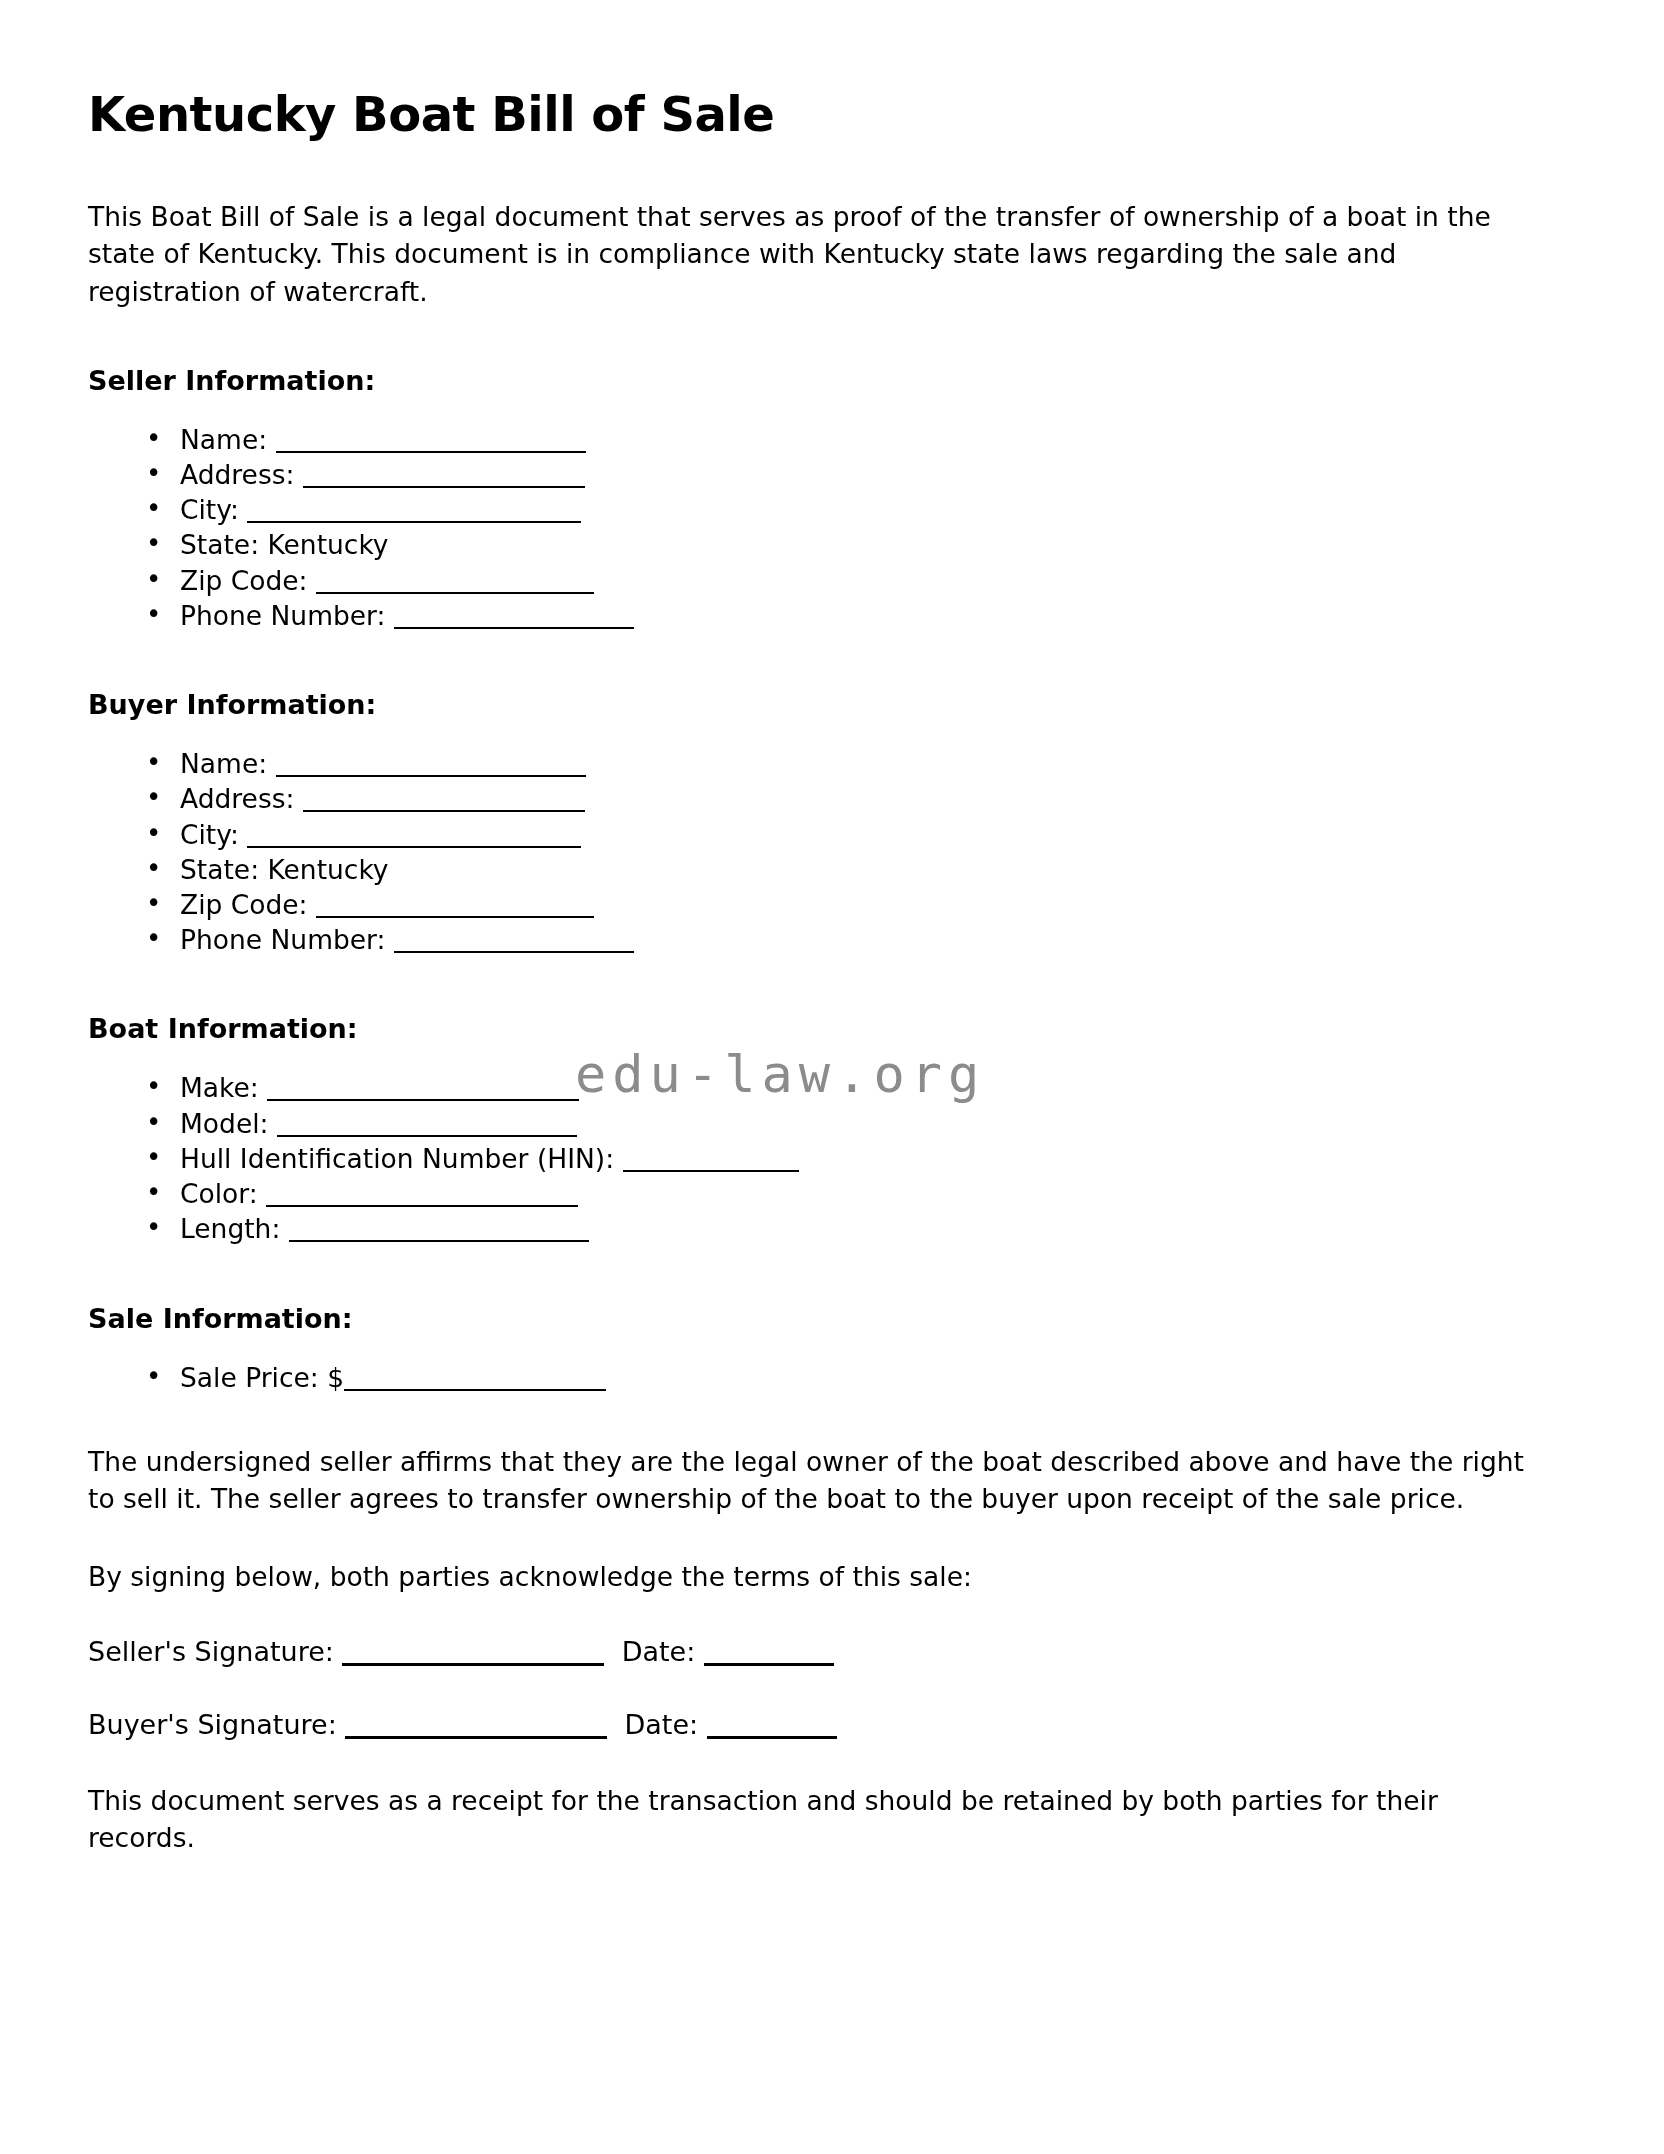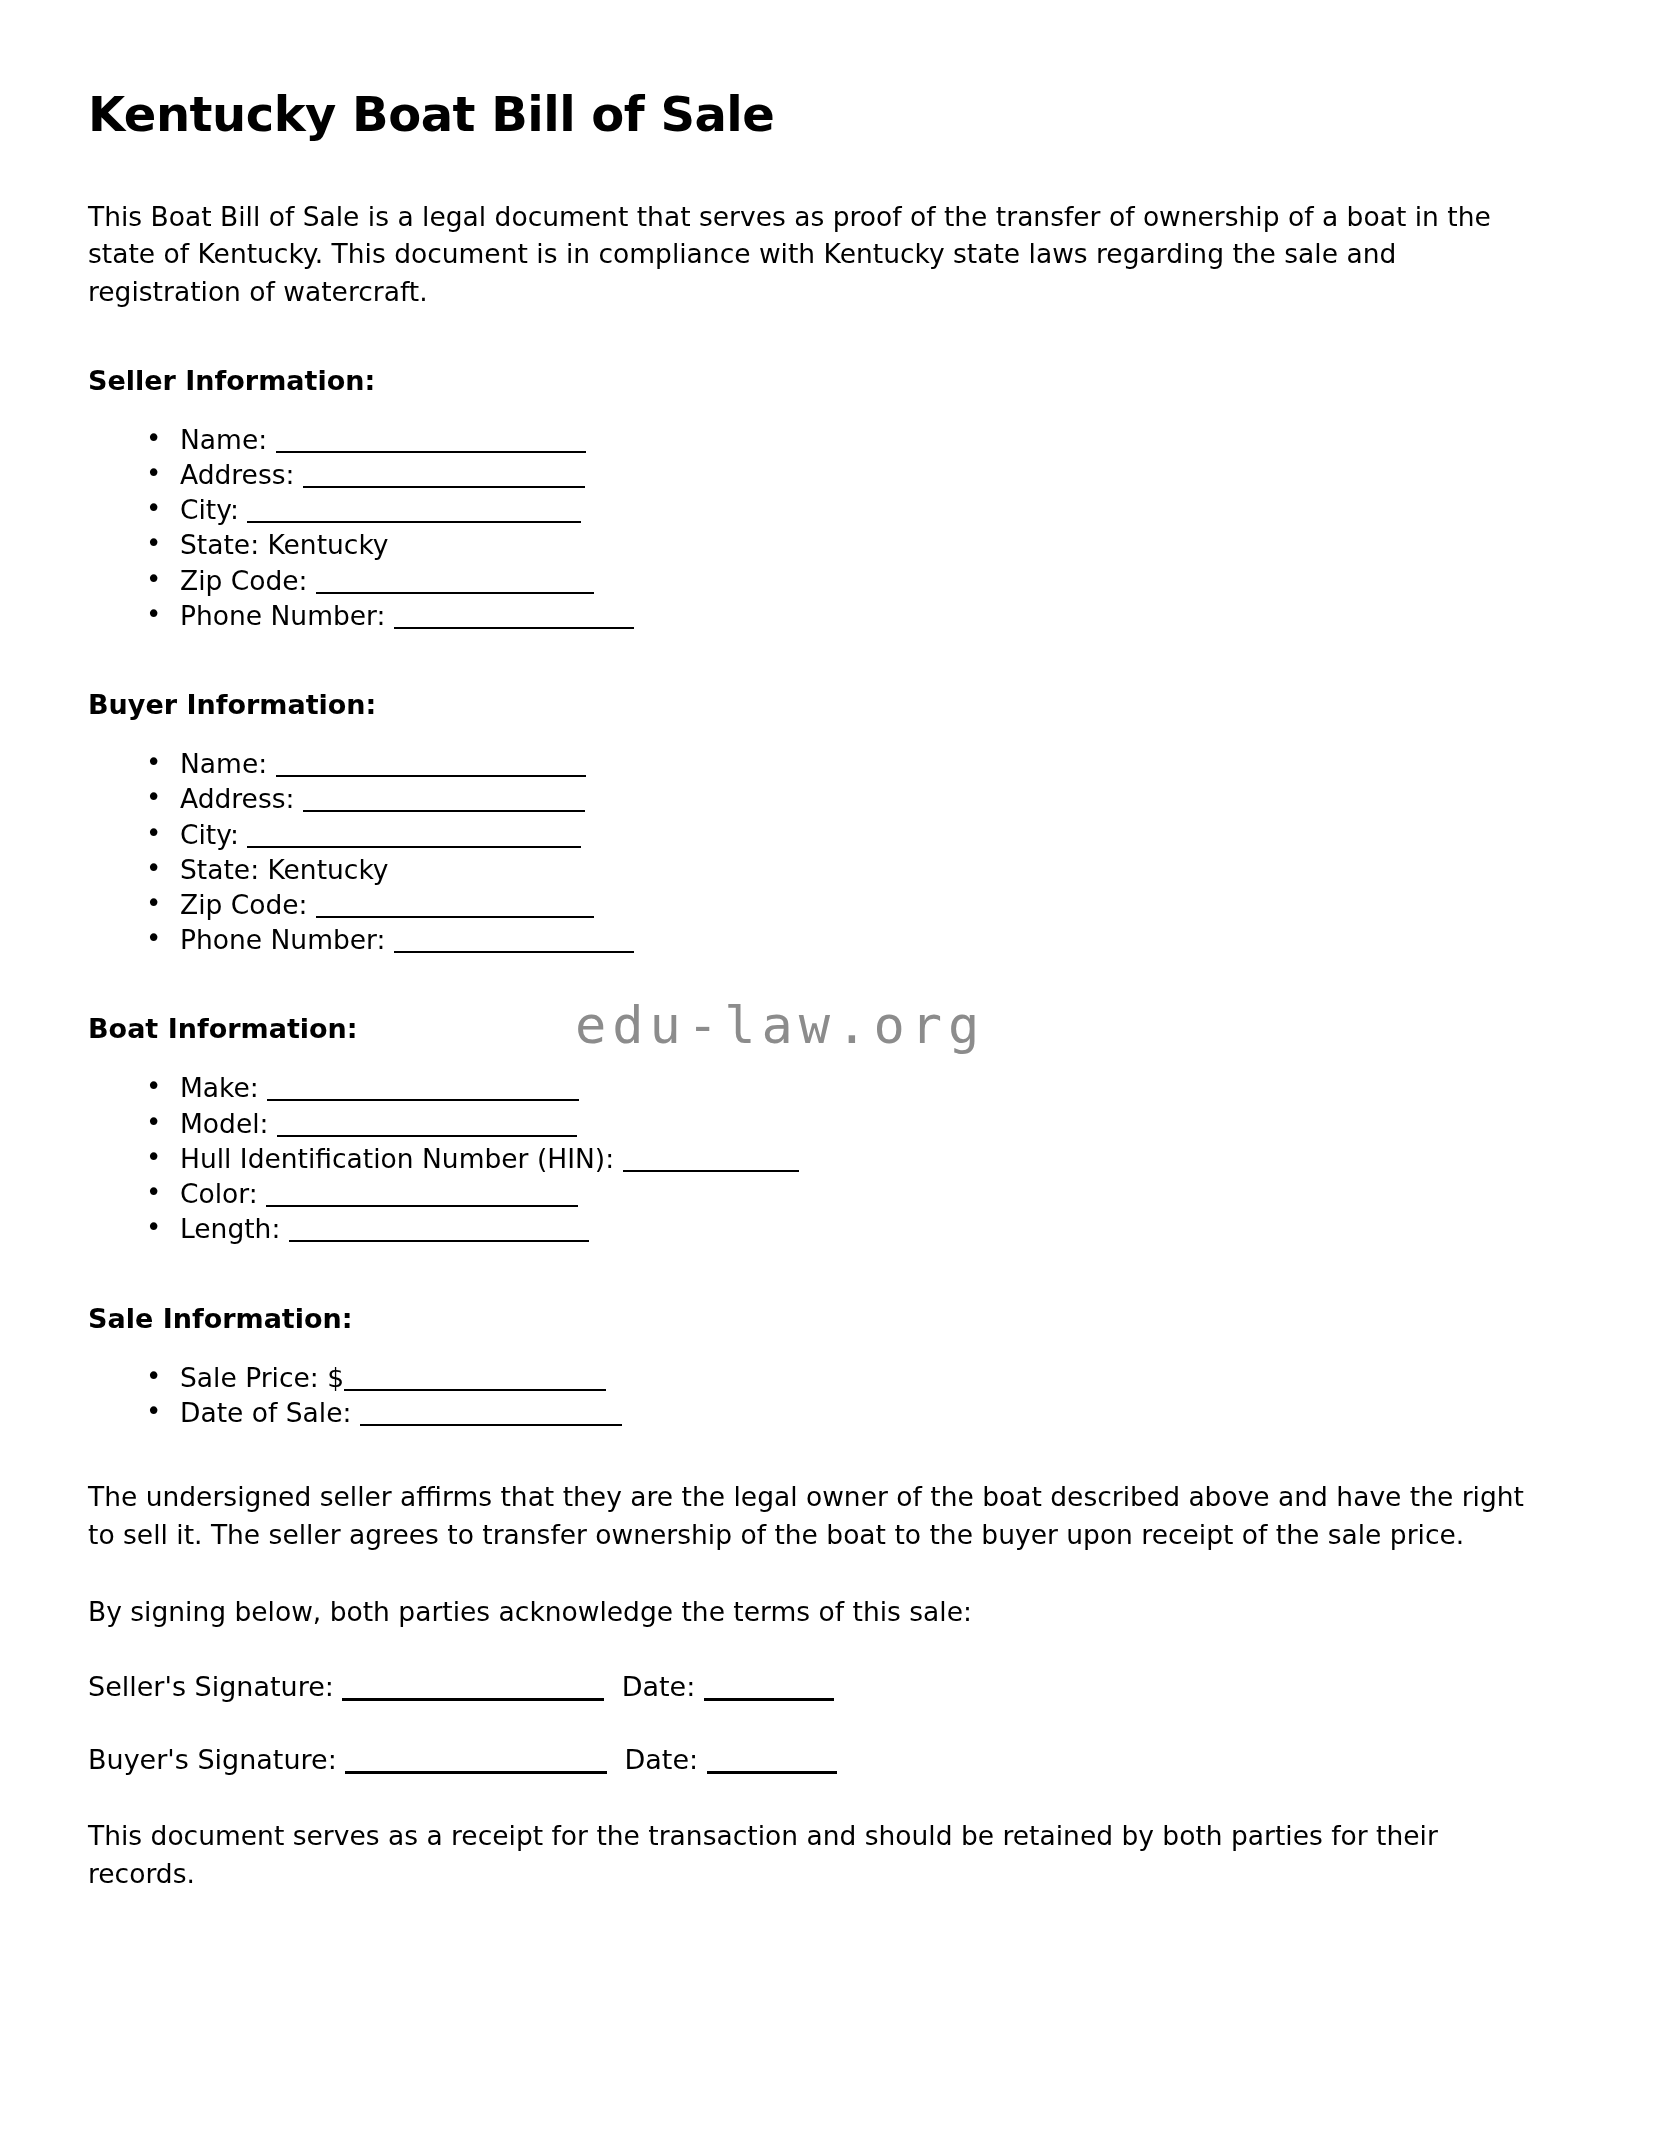--- a/index.html
+++ b/index.html
@@ -18,21 +18,21 @@
   .page {
     position: relative;
     width: 1664px;
     height: 2154px;
     box-sizing: border-box;
     padding: 88px 110px 0 88px;
   }
   .watermark {
     position: absolute;
     left: 575px;
-    top: 995px;
+    top: 1044px;
     font-family: "DejaVu Sans Mono", monospace;
     font-size: 52px;
     letter-spacing: 6px;
     color: #8c8c8c;
     white-space: nowrap;
     pointer-events: none;
     z-index: 0;
   }
   .content { position: relative; z-index: 1; }
 
@@ -138,21 +138,20 @@
         <li><span>Hull Identification Number (HIN):</span><span> </span><span class="blank" style="width: 176px;"></span></li>
         <li><span>Color:</span><span> </span><span class="blank" style="width: 312px;"></span></li>
         <li><span>Length:</span><span> </span><span class="blank" style="width: 300px;"></span></li>
       </ul>
 
     <div class="gap-md"></div>
 
     <h2 class="section-heading">Sale Information:</h2>
     <ul class="field-list" id="sale-list">
         <li><span>Sale Price: $</span><span></span><span class="blank" style="width: 262px;"></span></li>
-        <li><span>Date of Sale:</span><span> </span><span class="blank" style="width: 262px;"></span></li>
       </ul>
 
     <div class="gap-md"></div>
 
     <p class="para">The undersigned seller affirms that they are the legal owner of the boat described above and have the right to sell it. The seller agrees to transfer ownership of the boat to the buyer upon receipt of the sale price.</p>
 
     <div class="gap-sm"></div>
 
     <p class="para">By signing below, both parties acknowledge the terms of this sale:</p>
 

